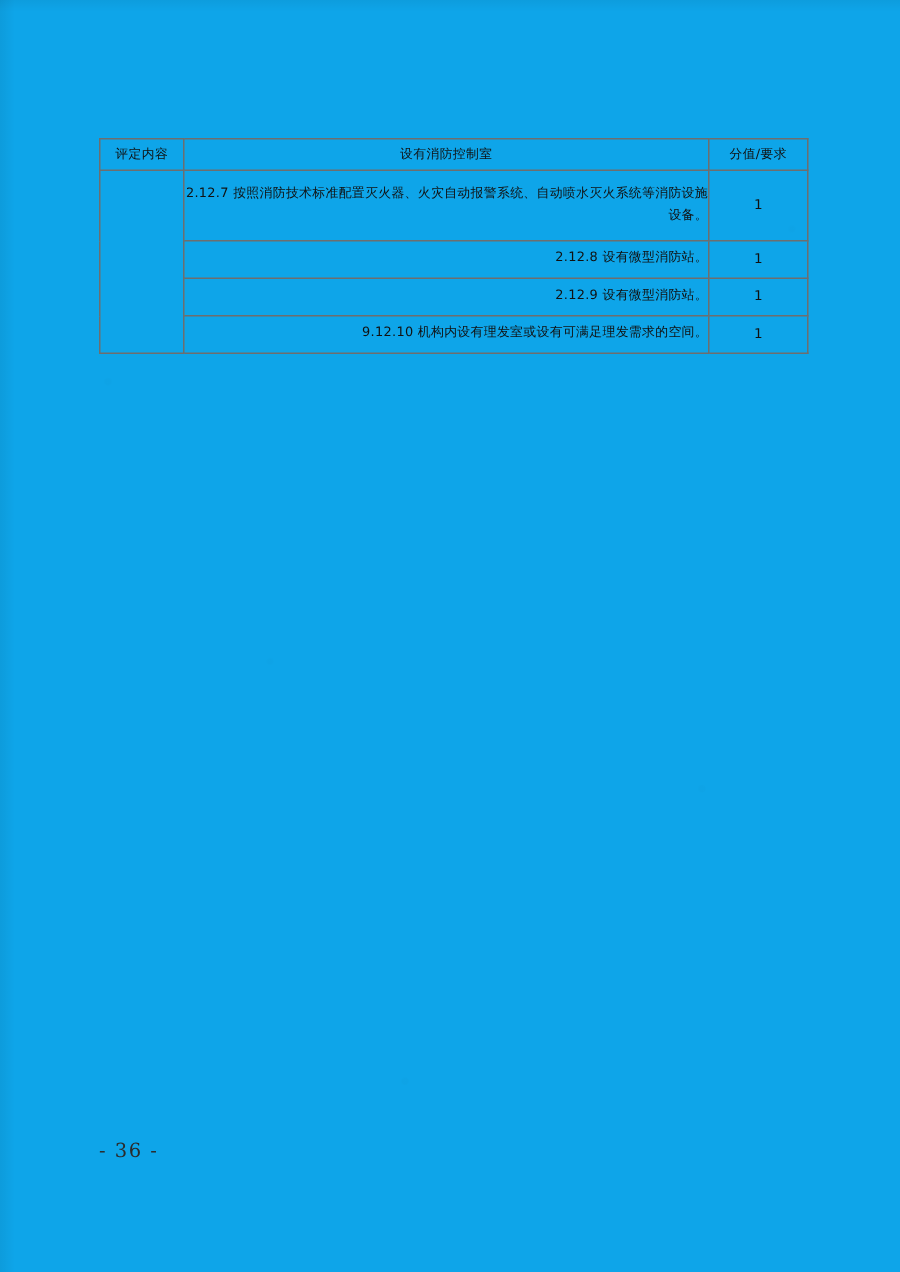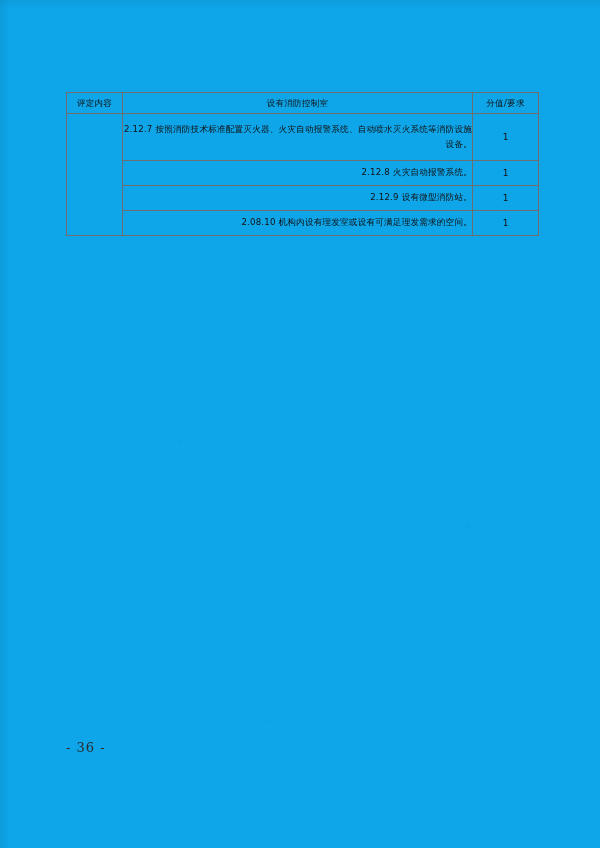--- a/index.html
+++ b/index.html
@@ -74,21 +74,21 @@
     font-size: 9px;
   }
   .row-tall td { height: 46px; }
   .row-short td { height: 24px; }
 
   .blank-cell { }
 
   .page-number {
     position: absolute;
     left: 66px;
-    top: 740px;
+    top: 760px;
     font-size: 13px;
     letter-spacing: 1px;
     color: #2b2b2b;
     font-family: "DejaVu Serif", "Liberation Serif", serif;
   }
 
   .edge-shadow-left {
     position: absolute;
     left: 0; top: 0; width: 10px; height: 848px;
     background: linear-gradient(to right, rgba(0,0,0,0.06), rgba(0,0,0,0));
@@ -124,31 +124,31 @@
           <td>分值/要求</td>
         </tr>
 
         <tr class="row-tall">
           <td class="blank-cell" rowspan="4"></td>
           <td class="cell-content">2.12.7 按照消防技术标准配置灭火器、火灾自动报警系统、自动喷水灭火系统等消防设施设备。</td>
           <td class="cell-score">1</td>
         </tr>
 
         <tr class="row-short">
-          <td class="cell-content">2.12.8 火灾自动报警系统。</td>
+          <td class="cell-content">2.12.8 设有微型消防站。</td>
           <td class="cell-score">1</td>
         </tr>
 
         <tr class="row-short">
           <td class="cell-content">2.12.9 设有微型消防站。</td>
           <td class="cell-score">1</td>
         </tr>
 
         <tr class="row-short">
-          <td class="cell-content">2.08.10 机构内设有理发室或设有可满足理发需求的空间。</td>
+          <td class="cell-content">9.12.10 机构内设有理发室或设有可满足理发需求的空间。</td>
           <td class="cell-score">1</td>
         </tr>
       </tbody>
     </table>
   </div>
 
   <div class="page-number">- 36 -</div>
 
 </div>
 

